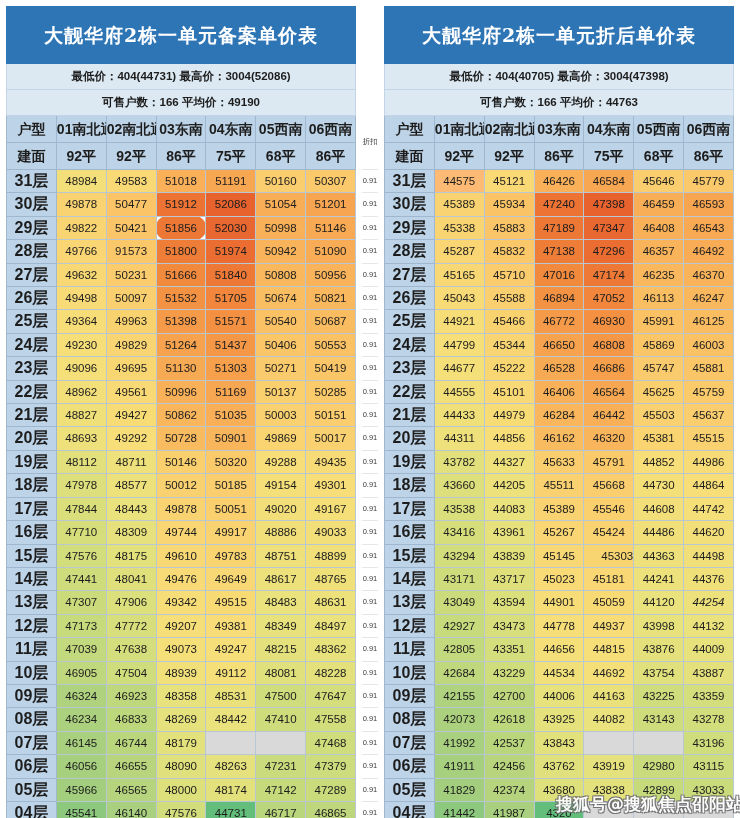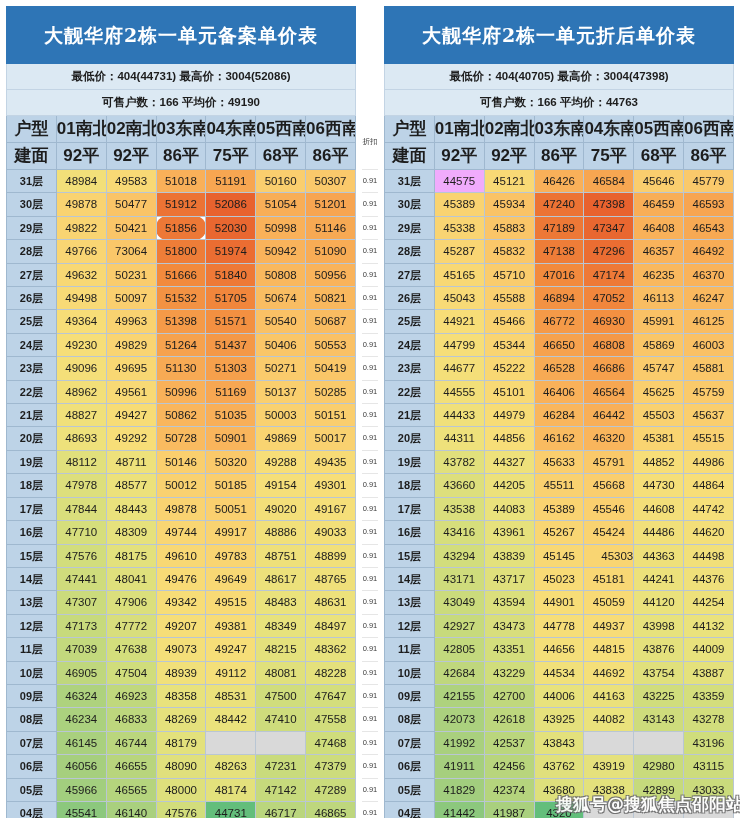--- a/index.html
+++ b/index.html
@@ -61,30 +61,30 @@
     font-size:11.5px;
     font-weight:bold;
     height:25px;
     line-height:25px;
     border:1px solid #c3d4e4;
   }
   .hdr{
     background:#bdd3e7;
     color:#1d1d1d;
     font-weight:bold;
-    font-size:17px;
+    font-size:14px;
     height:26px;
     line-height:26px;
     border:1px solid #9fb8cf;
   }
   .rowhdr{
     background:#bdd3e7;
     color:#1d1d1d;
     font-weight:bold;
-    font-size:11px;
+    font-size:16px;
     border:1px solid #9fb8cf;
   }
   .cell{ font-size:11.5px; }
   .cell.empty{ background:#d9d9d9 !important; }
 
   
   .midtable{
     border-collapse:collapse;
     table-layout:fixed;
     width:100%;
@@ -178,21 +178,21 @@
             <td class="cell" style="background: rgb(249, 212, 114);">49822</td>
             <td class="cell" style="background: rgb(250, 197, 104);">50421</td>
             <td class="cell" style="background: rgb(237, 120, 54); border-radius: 11px;">51856</td>
             <td class="cell" style="background: rgb(233, 103, 48);">52030</td>
             <td class="cell" style="background: rgb(249, 177, 89);">50998</td>
             <td class="cell" style="background: rgb(247, 169, 83);">51146</td>
           </tr>
           <tr>
             <td class="rowhdr">28层</td>
             <td class="cell" style="background: rgb(249, 213, 115);">49766</td>
-            <td class="cell" style="background: rgb(250, 199, 105);">73064</td>
+            <td class="cell" style="background: rgb(250, 199, 105);">91573</td>
             <td class="cell" style="background: rgb(238, 125, 56);">51800</td>
             <td class="cell" style="background: rgb(235, 109, 50);">51974</td>
             <td class="cell" style="background: rgb(249, 179, 91);">50942</td>
             <td class="cell" style="background: rgb(248, 172, 85);">51090</td>
           </tr>
           <tr>
             <td class="rowhdr">27层</td>
             <td class="cell" style="background: rgb(248, 216, 116);">49632</td>
             <td class="cell" style="background: rgb(250, 204, 109);">50231</td>
             <td class="cell" style="background: rgb(242, 138, 61);">51666</td>
@@ -541,21 +541,21 @@
             <td class="hdr">92平</td>
             <td class="hdr">86平</td>
             <td class="hdr">75平</td>
             <td class="hdr">68平</td>
             <td class="hdr">86平</td>
           </tr>
       </tbody>
       <tbody id="R-body">
           <tr>
             <td class="rowhdr">31层</td>
-            <td class="cell" style="background: #f0abfc;">44575</td>
+            <td class="cell" style="background: #fdba74;">44575</td>
             <td class="cell" style="background: rgb(248, 217, 117);">45121</td>
             <td class="cell" style="background: rgb(249, 176, 89);">46426</td>
             <td class="cell" style="background: rgb(247, 166, 81);">46584</td>
             <td class="cell" style="background: rgb(250, 206, 110);">45646</td>
             <td class="cell" style="background: rgb(250, 201, 107);">45779</td>
           </tr>
           <tr>
             <td class="rowhdr">30层</td>
             <td class="cell" style="background: rgb(249, 211, 113);">45389</td>
             <td class="cell" style="background: rgb(250, 195, 102);">45934</td>
@@ -708,21 +708,21 @@
             <td class="cell" style="background: rgb(236, 225, 123);">44241</td>
             <td class="cell" style="background: rgb(239, 224, 122);">44376</td>
           </tr>
           <tr>
             <td class="rowhdr">13层</td>
             <td class="cell" style="background: rgb(203, 219, 124);">43049</td>
             <td class="cell" style="background: rgb(219, 223, 124);">43594</td>
             <td class="cell" style="background: rgb(247, 221, 119);">44901</td>
             <td class="cell" style="background: rgb(248, 218, 117);">45059</td>
             <td class="cell" style="background: rgb(234, 226, 124);">44120</td>
-            <td class="cell" style="background: rgb(237, 225, 123);">44254</td>
+            <td class="cell" style="background: rgb(237, 225, 123); font-style: italic;">44254</td>
           </tr>
           <tr>
             <td class="rowhdr">12层</td>
             <td class="cell" style="background: rgb(199, 218, 124);">42927</td>
             <td class="cell" style="background: rgb(216, 222, 124);">43473</td>
             <td class="cell" style="background: rgb(246, 222, 120);">44778</td>
             <td class="cell" style="background: rgb(247, 220, 119);">44937</td>
             <td class="cell" style="background: rgb(231, 226, 124);">43998</td>
             <td class="cell" style="background: rgb(234, 226, 124);">44132</td>
           </tr>

